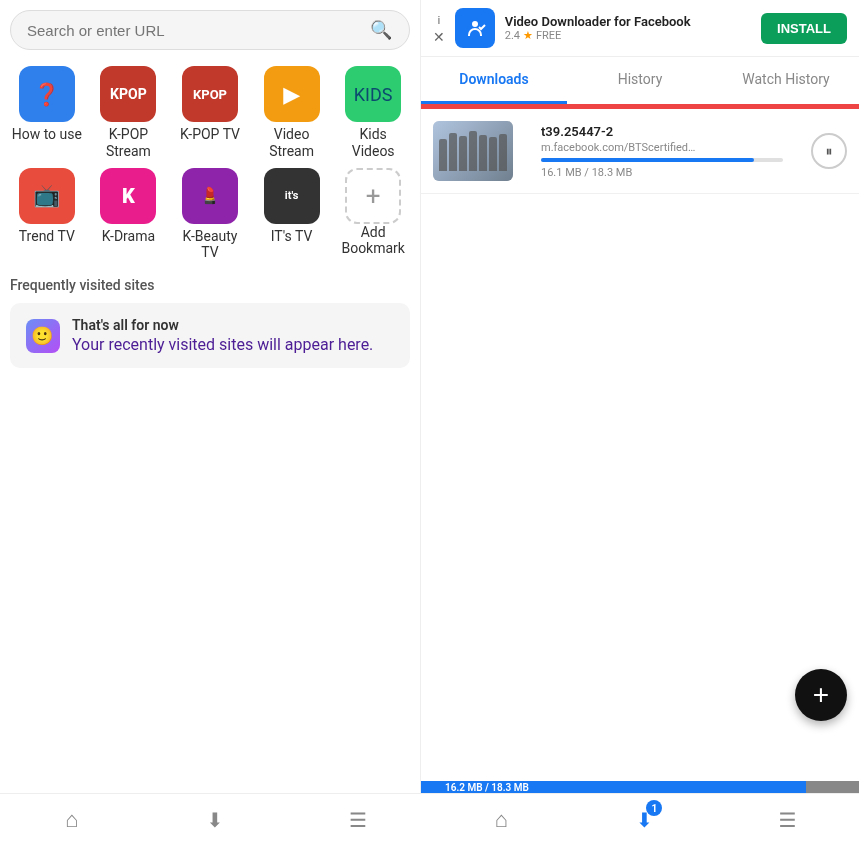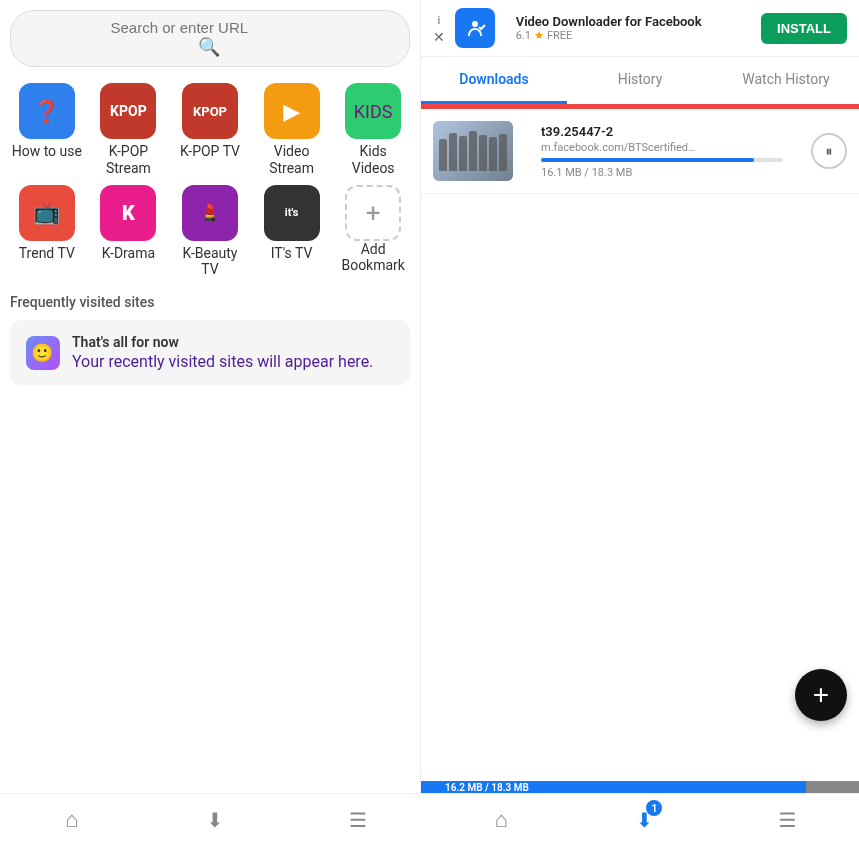--- a/index.html
+++ b/index.html
@@ -22,21 +22,20 @@
     }
 
     .search-bar {
       display: flex;
       align-items: center;
       border: 1px solid #ddd;
       border-radius: 24px;
       padding: 8px 16px;
       margin-bottom: 16px;
       background: #f5f5f5;
-      flex-direction: column;
     }
     .search-bar input {
       border: none;
       background: transparent;
       flex: 1;
       font-size: 15px;
       color: #666;
       outline: none;
     }
     .search-icon-btn {
@@ -160,21 +159,20 @@
       border-radius: 8px;
       background: #1877f2;
       display: flex;
       align-items: center;
       justify-content: center;
       color: #fff;
       font-size: 20px;
     }
     .ad-text {
       flex: 1;
-      margin-left: 11px;
     }
     .ad-text .ad-title {
       font-size: 13px;
       font-weight: 600;
       color: #222;
     }
     .ad-rating {
       font-size: 11px;
       color: #888;
       display: flex;
@@ -438,21 +436,21 @@
         <div class="bookmark-icon icon-red-dark" style="color:#fff; font-size:13px; font-weight:bold;">KPOP</div>
         <span class="bookmark-label">K-POP TV</span>
       </div>
 
       <div class="bookmark-item">
         <div class="bookmark-icon icon-orange" style="color:#fff; font-size:22px;">▶</div>
         <span class="bookmark-label">Video Stream</span>
       </div>
 
       <div class="bookmark-item">
-        <div class="bookmark-icon" style="background:#2ecc71; color:#701a75; font-size:18px;">KIDS</div>
+        <div class="bookmark-icon" style="background:#2ecc71; color:#0c4a6e; font-size:18px;">KIDS</div>
         <span class="bookmark-label">Kids Videos</span>
       </div>
 
       <div class="bookmark-item">
         <div class="bookmark-icon icon-red" style="color:#fff; font-size:22px;">📺</div>
         <span class="bookmark-label">Trend TV</span>
       </div>
 
       <div class="bookmark-item">
         <div class="bookmark-icon icon-pink" style="color:#fff; font-size:20px; font-weight:900;">K</div>
@@ -495,21 +493,21 @@
       <div class="ad-app-icon">
         <svg width="24" height="24" viewBox="0 0 24 24" fill="none">
           <circle cx="12" cy="8" r="3" fill="white"></circle>
           <path d="M6 20v-1a6 6 0 0112 0v1" stroke="white" stroke-width="2" fill="none"></path>
           <path d="M16 11l2 2 4-4" stroke="white" stroke-width="2" fill="none"></path>
         </svg>
       </div>
       <div class="ad-text">
         <div class="ad-title">Video Downloader for Facebook</div>
         <div class="ad-rating">
-          <span>6.1</span>
+          <span>2.4</span>
           <span class="star">★</span>
           <span>FREE</span>
         </div>
       </div>
       <button class="ad-install-btn">INSTALL</button>
     </div>
 
     <div class="tabs">
       <div class="tab active">Downloads</div>
       <div class="tab">History</div>

